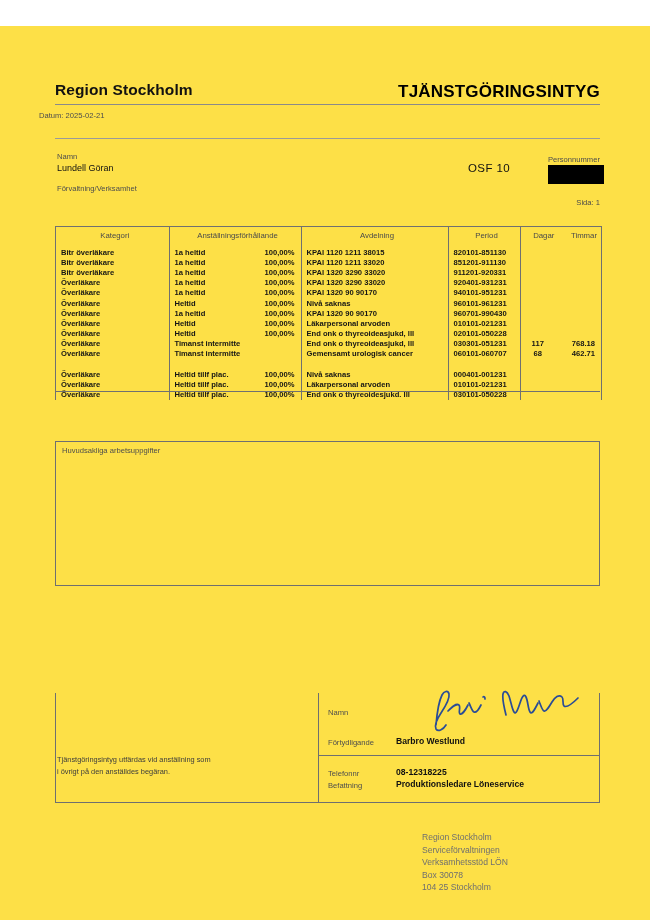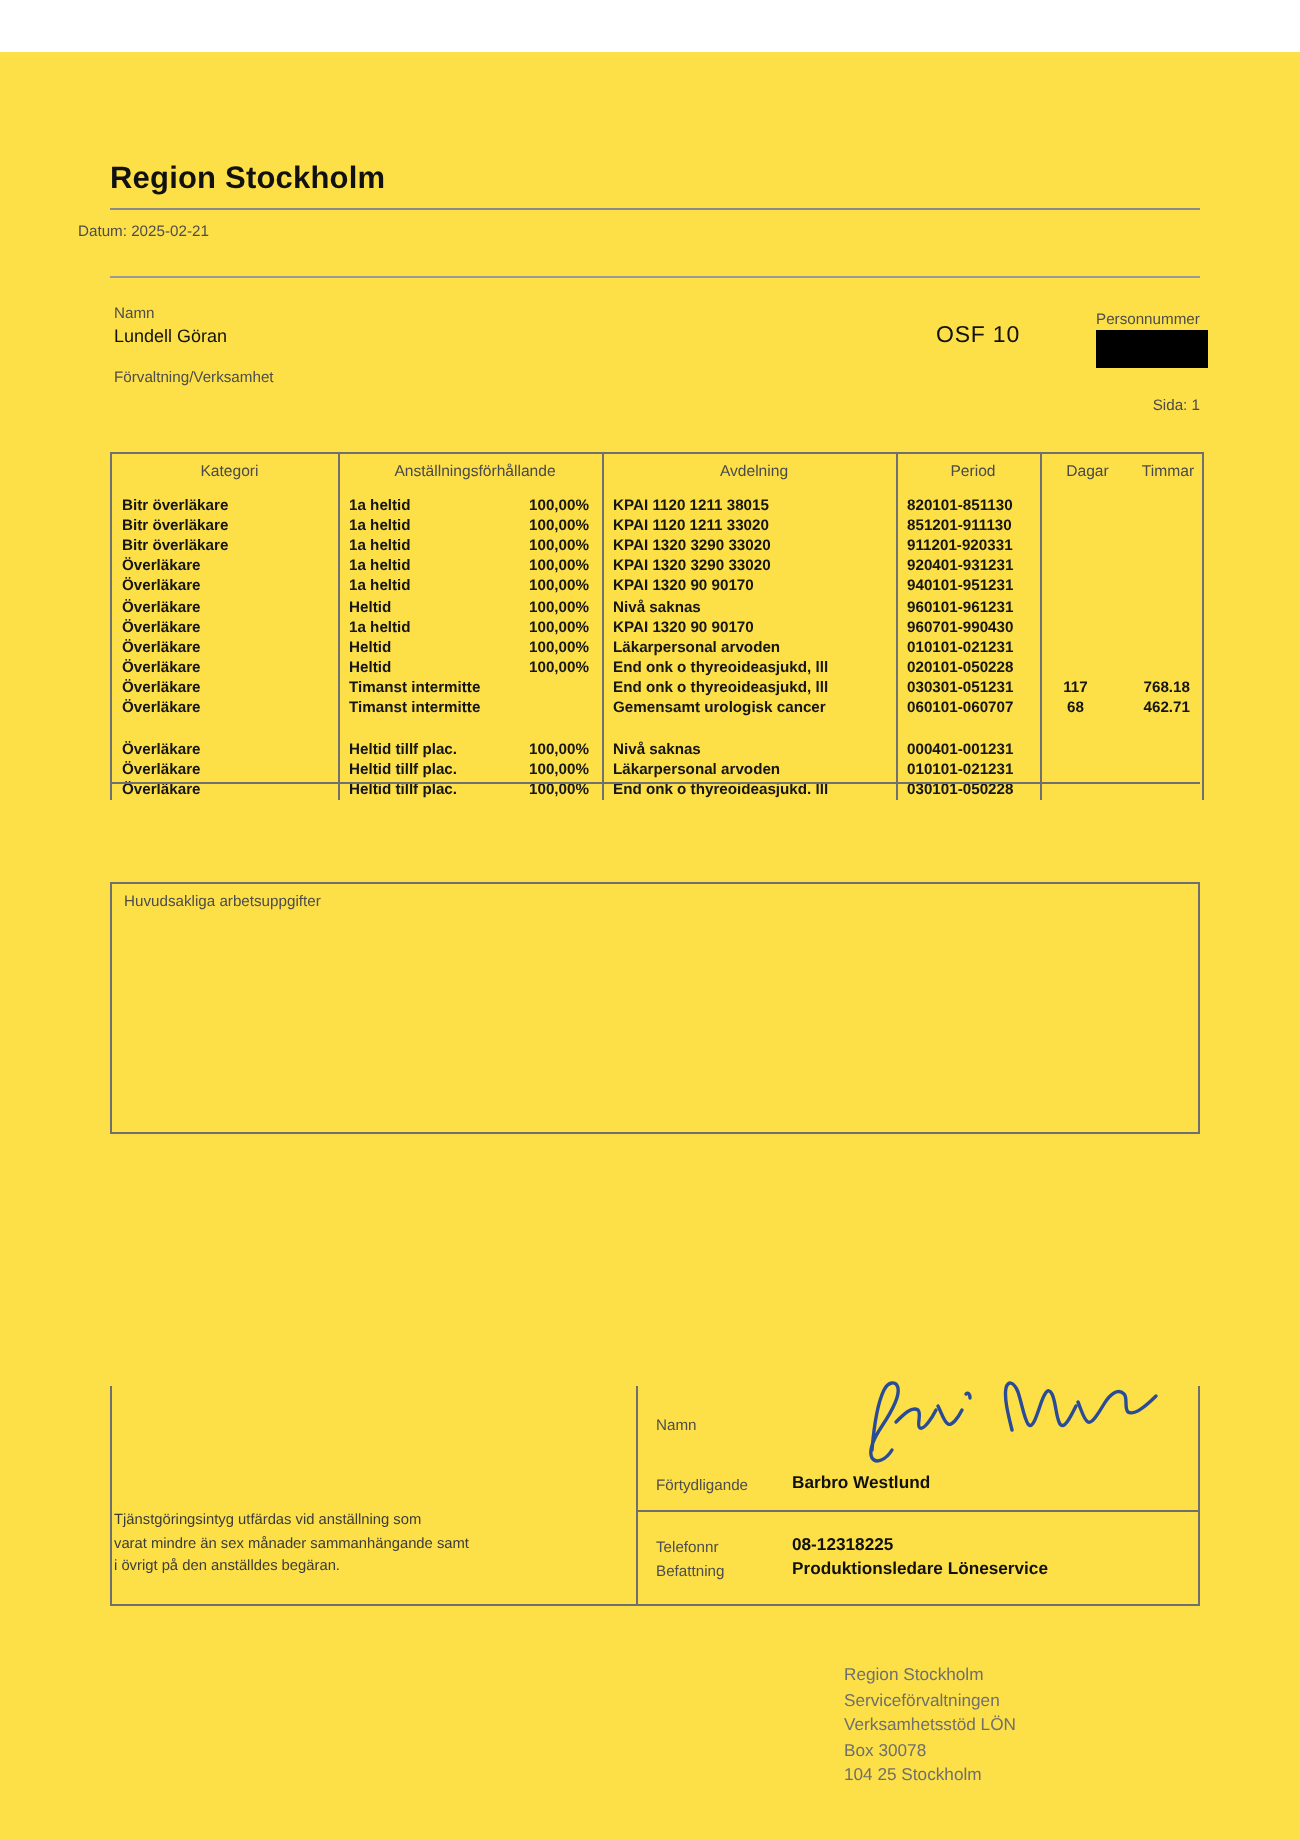--- a/index.html
+++ b/index.html
@@ -168,21 +168,21 @@
     width: 545px;
     border: 1px solid #6f6f6f;
     box-sizing: border-box;
   }
   .box .box-lbl {
     position: absolute;
     left: 6px; top: 4px;
     font-size: 7.6px;
     color: #4d4d4d;
   }
-  #box-huvud { top: 415px; height: 126px; }
+  #box-huvud { top: 415px; height: 145px; }
   #box-ovrig { top: 562px; height: 105px; }
 
   
   .sig-wrap {
     position: absolute;
     left: 55px; top: 667px;
     width: 545px;
     height: 110px;
     border: 1px solid #6f6f6f;
     border-top: none;
@@ -244,20 +244,21 @@
   }
   .footer div { white-space: nowrap; }
 </style>
 </head>
 <body>
 
 <div class="page">
 
   <div class="hdr">
     <span class="org-title">Region Stockholm</span>
+    <span class="doc-title">TJÄNSTGÖRINGSINTYG</span>
   </div>
   <div class="hdr-rule"></div>
   <div class="hdr" style="top:0;height:0;"></div>
 
   <div class="datum lbl">Datum: 2025-02-21</div>
   <div class="hdr" style="top:86px;height:0;position:absolute;left:55px;width:545px;">
     <span class="sida">Sida: 1</span>
   </div>
   <div class="hdr-rule2"></div>
 
@@ -422,21 +423,21 @@
             <td class="pct">100,00%</td>
             <td class="vsep">Läkarpersonal arvoden</td>
             <td class="vsep">010101-021231</td>
             <td class="vsep dag">&nbsp;</td>
             <td class="tim">&nbsp;</td>
           </tr>
           <tr>
             <td>Överläkare</td>
             <td class="vsep">Heltid tillf plac.</td>
             <td class="pct">100,00%</td>
-            <td class="vsep">End onk o thyreoideasjukd. lll</td>
+            <td class="vsep">End onk o thyreoidesjukd. lll</td>
             <td class="vsep">030101-050228</td>
             <td class="vsep dag">&nbsp;</td>
             <td class="tim">&nbsp;</td>
           </tr>
         </tbody>
     </table>
   </div>
   <div class="tbl-bottom" id="tbl-bottom-line" style="top: 365px;"></div>
 
   <div class="box" id="box-huvud">
@@ -465,21 +466,20 @@
         <path d="M41,18 C43,22 44,26 46,27 C48,28 51,24 53,20"></path>
         <path d="M55,12 C56,11 57,12 57,14"></path>
         <path d="M78,30 C76,22 74,14 75,9 C76,5 79,6 81,11 C83,17 84,24 86,27 C88,30 90,24 92,18 C94,12 96,8 98,12 C100,16 100,24 102,27 C104,30 107,24 110,18"></path>
         <path d="M111,16 C113,21 114,25 116,26 C118,27 121,22 124,17 C127,12 131,9 134,12 C136,14 134,19 136,21 C139,23 145,18 150,13"></path>
       </g>
     </svg>
   </div>
 
   <div class="note">
     <div>Tjänstgöringsintyg utfärdas vid anställning som</div>
-    <div>varat mindre än sex månader sammanhängande samt</div>
     <div>i övrigt på den anställdes begäran.</div>
   </div>
 
   <div class="footer">
     <div>Region Stockholm</div>
     <div>Serviceförvaltningen</div>
     <div>Verksamhetsstöd LÖN</div>
     <div>Box 30078</div>
     <div>104 25 Stockholm</div>
   </div>

